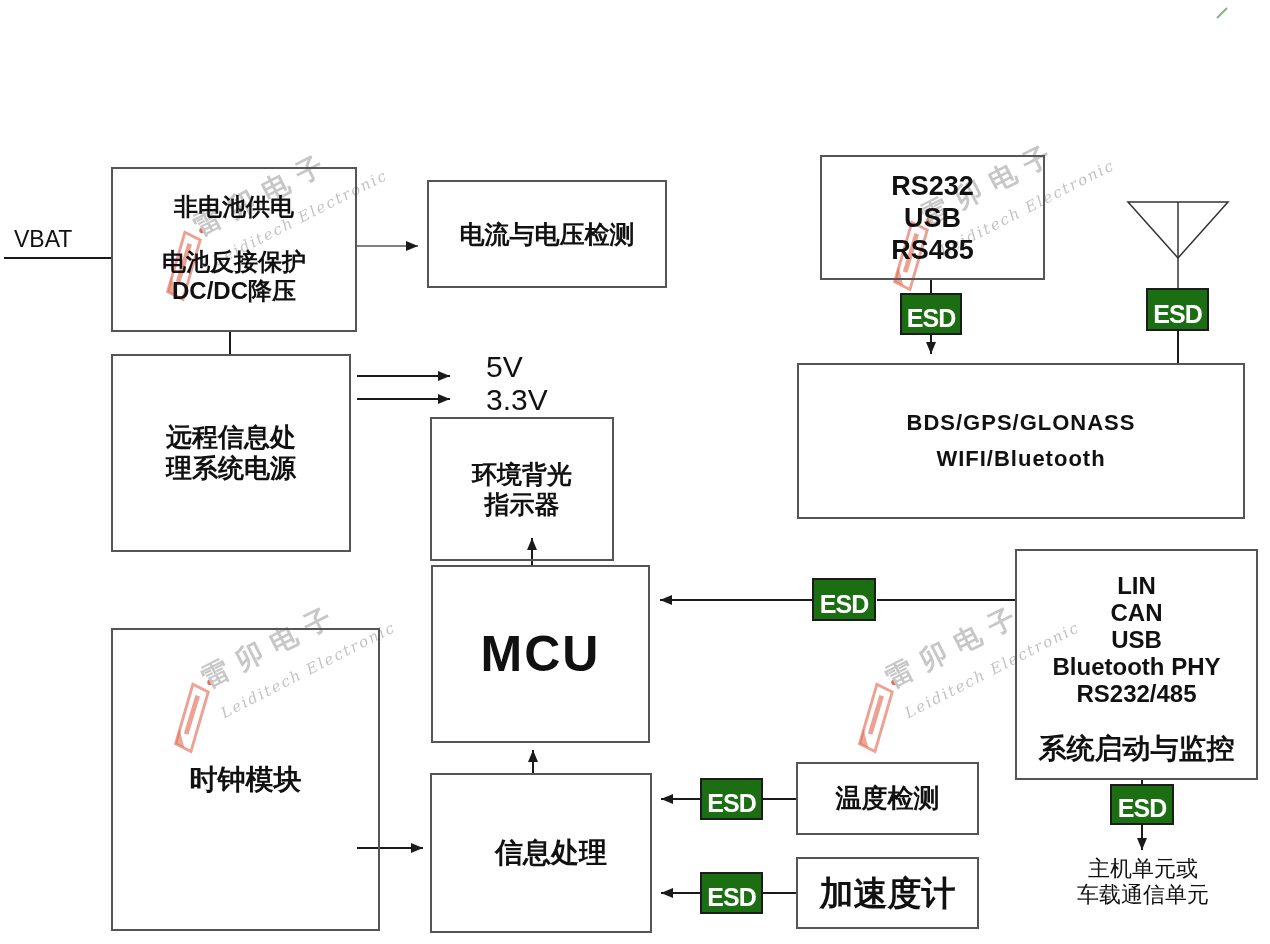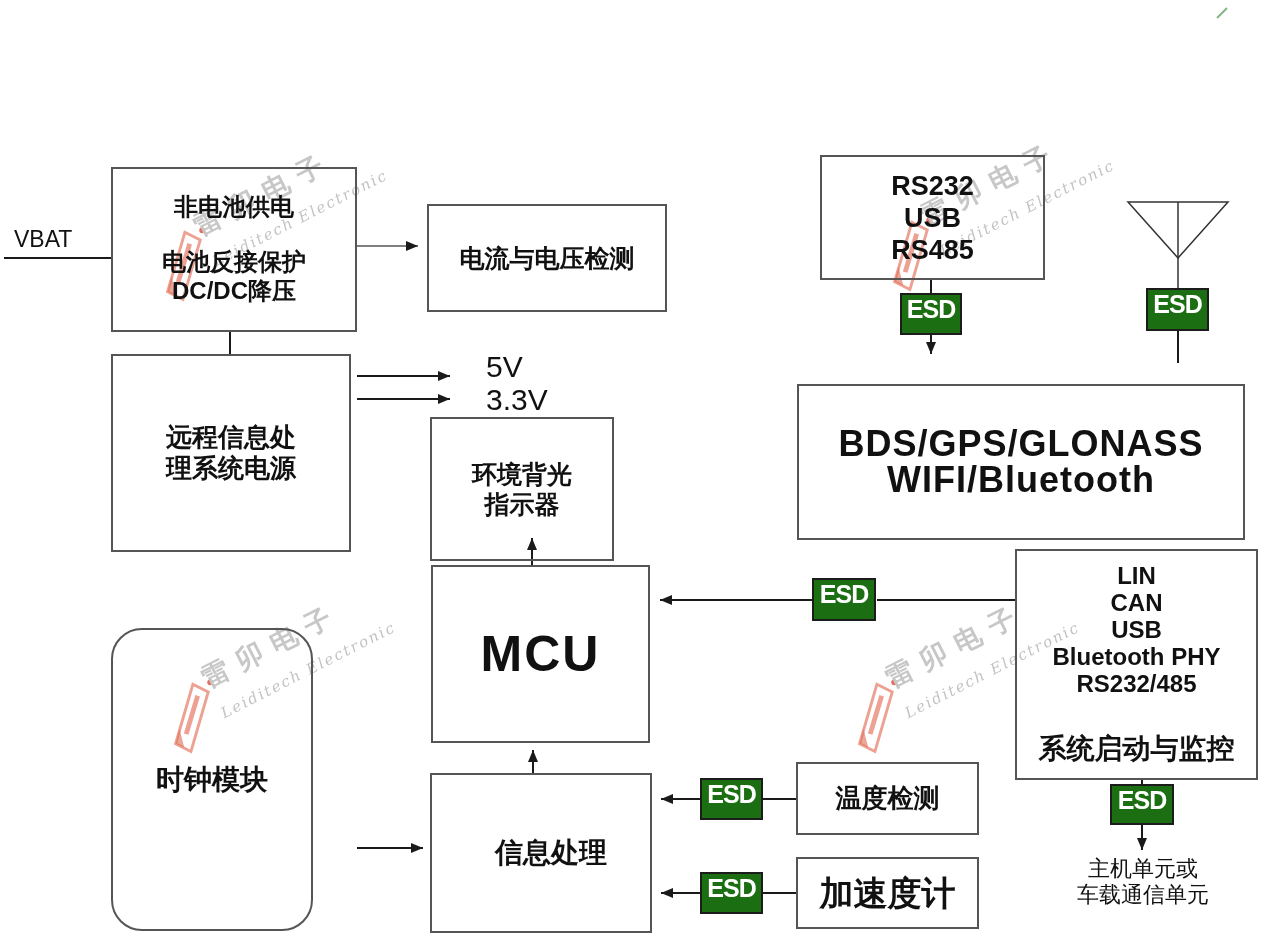--- a/index.html
+++ b/index.html
@@ -27,38 +27,38 @@
   #wm4{left:850px;top:620px;}
   
   .box{
     position:absolute;box-sizing:border-box;border:2px solid #555;background:transparent;
     display:flex;flex-direction:column;align-items:center;justify-content:center;
     text-align:center;font-weight:bold;z-index:3;line-height:1.2;
   }
   .box span{display:block;}
   #b-power{left:111px;top:167px;width:246px;height:165px;font-size:24px;}
   #b-power .gap-after{margin-bottom:26px;}
-  #b-cv{left:427px;top:204px;width:240px;height:108px;font-size:25px;}
+  #b-cv{left:427px;top:180px;width:240px;height:108px;font-size:25px;}
   #b-telepower{left:111px;top:354px;width:240px;height:198px;font-size:26px;}
   #b-ambient{left:430px;top:417px;width:184px;height:144px;font-size:25px;}
   #b-mcu{left:431px;top:565px;width:219px;height:178px;font-size:50px;letter-spacing:2px;}
-  #b-clock{left:111px;top:628px;width:202px;height:303px;font-size:28px;border-radius:31px;}
+  #b-clock{left:111px;top:628px;width:269px;height:303px;font-size:28px;}
   #b-info{left:430px;top:773px;width:222px;height:160px;font-size:28px;padding-left:20px;}
   #b-temp{left:796px;top:762px;width:183px;height:73px;font-size:26px;}
   #b-accel{left:796px;top:857px;width:183px;height:72px;font-size:34px;}
   #b-serial{left:820px;top:155px;width:225px;height:125px;font-size:27px;line-height:32px;}
-  #b-wireless{left:797px;top:384px;width:448px;height:156px;font-size:36px;line-height:36px;letter-spacing:1px;}
+  #b-wireless{left:797px;top:363px;width:448px;height:156px;font-size:22px;line-height:36px;letter-spacing:1px;}
   #b-ifaces{left:1015px;top:549px;width:243px;height:231px;font-size:24px;line-height:27px;
-            justify-content:center;padding-top:11px;}
+            justify-content:center;padding-top:21px;}
   #b-ifaces .ifc-bottom{margin-top:auto;font-size:28px;padding-bottom:16px;white-space:nowrap;}
   
   .esd{
     position:absolute;background:#1b6e11;border:2px solid #1c1c1c;box-sizing:border-box;
     color:#ffffff;font-weight:bold;font-size:25px;letter-spacing:-1px;
-    display:flex;align-items:flex-start;justify-content:center;z-index:4;
+    display:flex;align-items:flex-end;justify-content:center;z-index:4;
   }
   #esd-serial{left:900px;top:293px;width:62px;height:42px;}
   #esd-ant{left:1146px;top:288px;width:63px;height:43px;}
   #esd-mcu{left:812px;top:578px;width:64px;height:43px;}
   #esd-temp{left:700px;top:778px;width:63px;height:42px;}
   #esd-accel{left:700px;top:872px;width:63px;height:42px;}
   #esd-host{left:1110px;top:784px;width:64px;height:41px;}
   
   .free{position:absolute;font-weight:normal;z-index:3;}
   #t-vbat{left:14px;top:226px;font-size:23px;}

